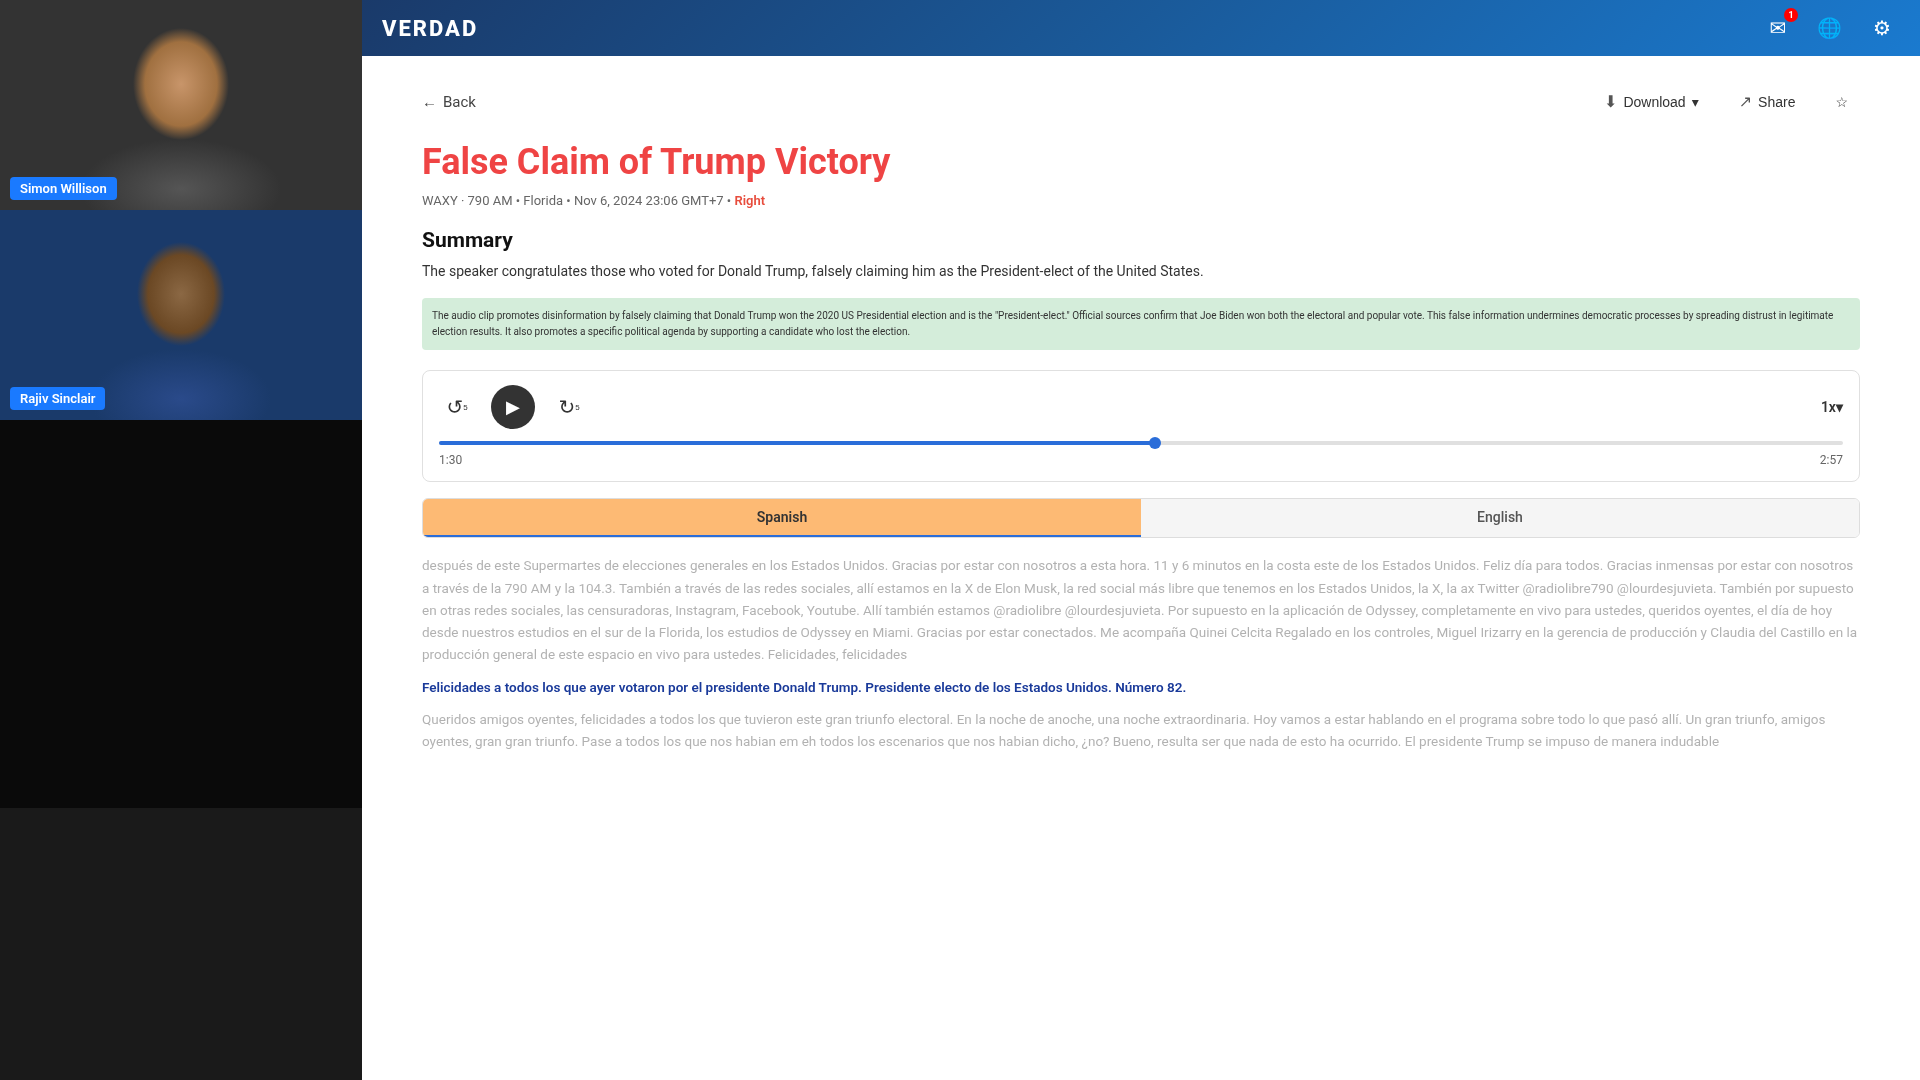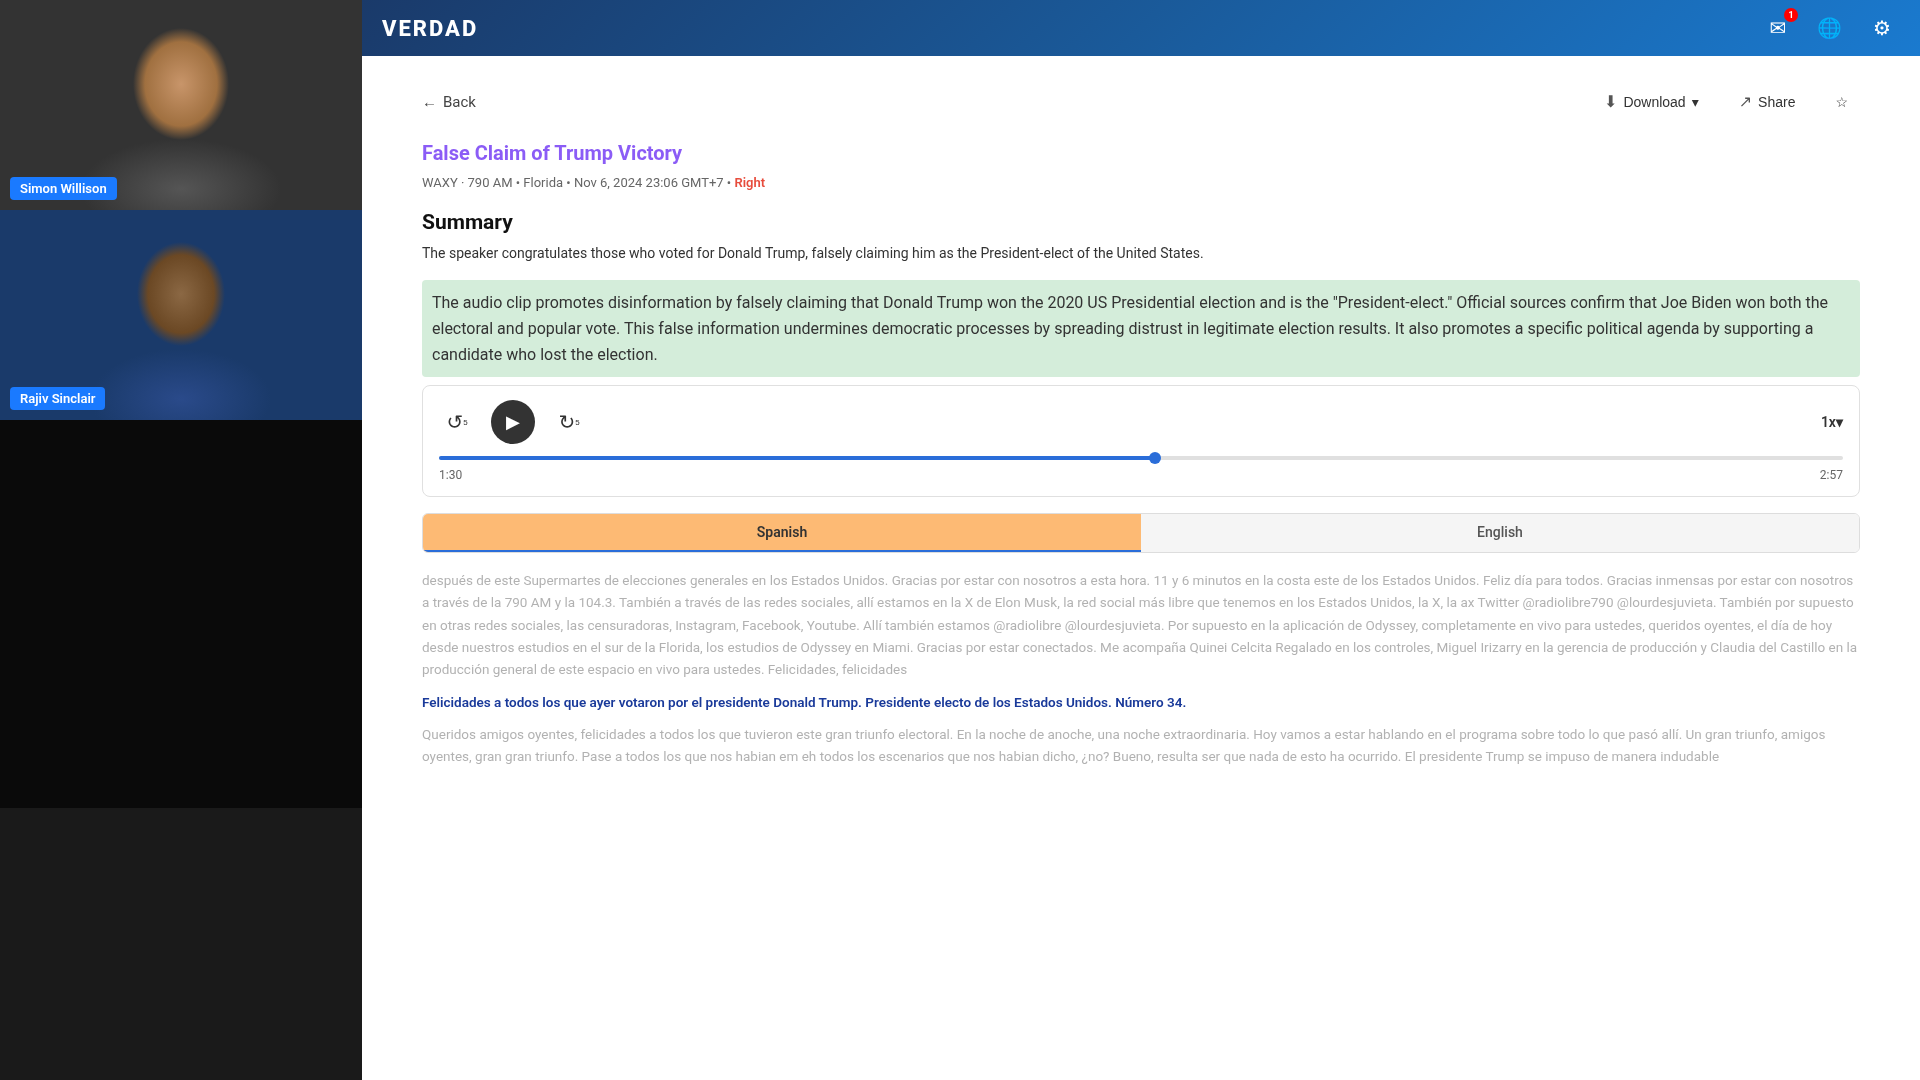--- a/index.html
+++ b/index.html
@@ -174,23 +174,23 @@
       background: transparent;
     }
 
     .action-icon {
       font-size: 16px;
       color: #555;
     }
 
     
     .article-title {
-      font-size: 20px;
+      font-size: 36px;
       font-weight: 700;
-      color: #8b5cf6;
+      color: #ef4444;
       margin-bottom: 10px;
     }
 
     .article-meta {
       font-size: 13px;
       color: #666;
       margin-bottom: 20px;
     }
 
     .article-meta .bias-right {
@@ -207,26 +207,26 @@
 
     .summary-text {
       font-size: 14px;
       color: #333;
       line-height: 1.6;
       margin-bottom: 16px;
     }
 
     .highlighted-text {
       background: #d4edda;
-      font-size: 16px;
+      font-size: 10px;
       color: #333;
       line-height: 1.6;
       padding: 10px;
       border-radius: 4px;
-      margin-bottom: 8px;
+      margin-bottom: 20px;
     }
 
     
     .audio-player {
       border: 1px solid #e0e0e0;
       border-radius: 8px;
       padding: 14px 16px;
       margin-bottom: 16px;
     }
 
@@ -436,17 +436,17 @@
         <span>2:57</span>
       </div>
     </div>
 
     <div class="lang-tabs">
       <div class="lang-tab active">Spanish</div>
       <div class="lang-tab">English</div>
     </div>
 
     <div class="transcript transcript-faded">después de este Supermartes de elecciones generales en los Estados Unidos. Gracias por estar con nosotros a esta hora. 11 y 6 minutos en la costa este de los Estados Unidos. Feliz día para todos. Gracias inmensas por estar con nosotros a través de la 790 AM y la 104.3. También a través de las redes sociales, allí estamos en la X de Elon Musk, la red social más libre que tenemos en los Estados Unidos, la X, la ax Twitter @radiolibre790 @lourdesjuvieta. También por supuesto en otras redes sociales, las censuradoras, Instagram, Facebook, Youtube. Allí también estamos @radiolibre @lourdesjuvieta. Por supuesto en la aplicación de Odyssey, completamente en vivo para ustedes, queridos oyentes, el día de hoy desde nuestros estudios en el sur de la Florida, los estudios de Odyssey en Miami. Gracias por estar conectados. Me acompaña Quinei Celcita Regalado en los controles, Miguel Irizarry en la gerencia de producción y Claudia del Castillo en la producción general de este espacio en vivo para ustedes. Felicidades, felicidades</div>
-    <div class="transcript transcript-highlight">Felicidades a todos los que ayer votaron por el presidente Donald Trump. Presidente electo de los Estados Unidos. Número 34.</div>
+    <div class="transcript transcript-highlight">Felicidades a todos los que ayer votaron por el presidente Donald Trump. Presidente electo de los Estados Unidos. Número 82.</div>
     <div class="transcript transcript-faded">Queridos amigos oyentes, felicidades a todos los que tuvieron este gran triunfo electoral. En la noche de anoche, una noche extraordinaria. Hoy vamos a estar hablando en el programa sobre todo lo que pasó allí. Un gran triunfo, amigos oyentes, gran gran triunfo. Pase a todos los que nos habian em eh todos los escenarios que nos habian dicho, ¿no? Bueno, resulta ser que nada de esto ha ocurrido. El presidente Trump se impuso de manera indudable</div>
 
   </div>
 </div>
 
 </body></html>

